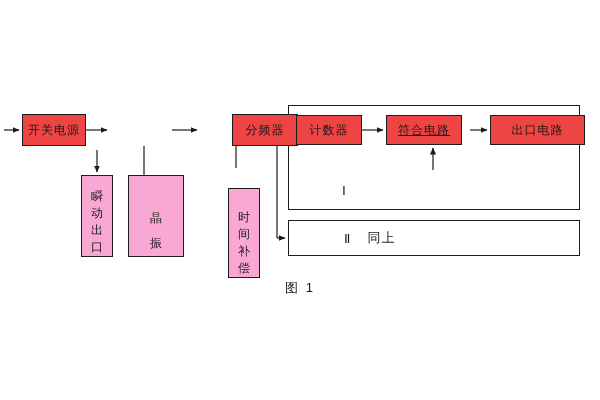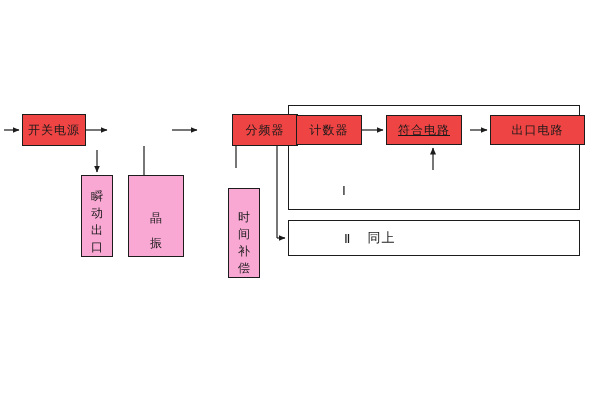--- a/index.html
+++ b/index.html
@@ -134,14 +134,15 @@
   </div>
 
   <div class="vbox loose" style="left:128px; top:175px; width:56px; height:82px;">
     <span class="vtext">晶振</span>
   </div>
 
   <div class="vbox" style="left:228px; top:168px; width:32px; height:90px;margin-top:20px;">
     <span class="vtext">时间补偿</span>
   </div>
 
+  <div class="caption" style="left:260px; top:279px; width:80px;">图 1</div>
 
 </div>
 
 </body></html>

